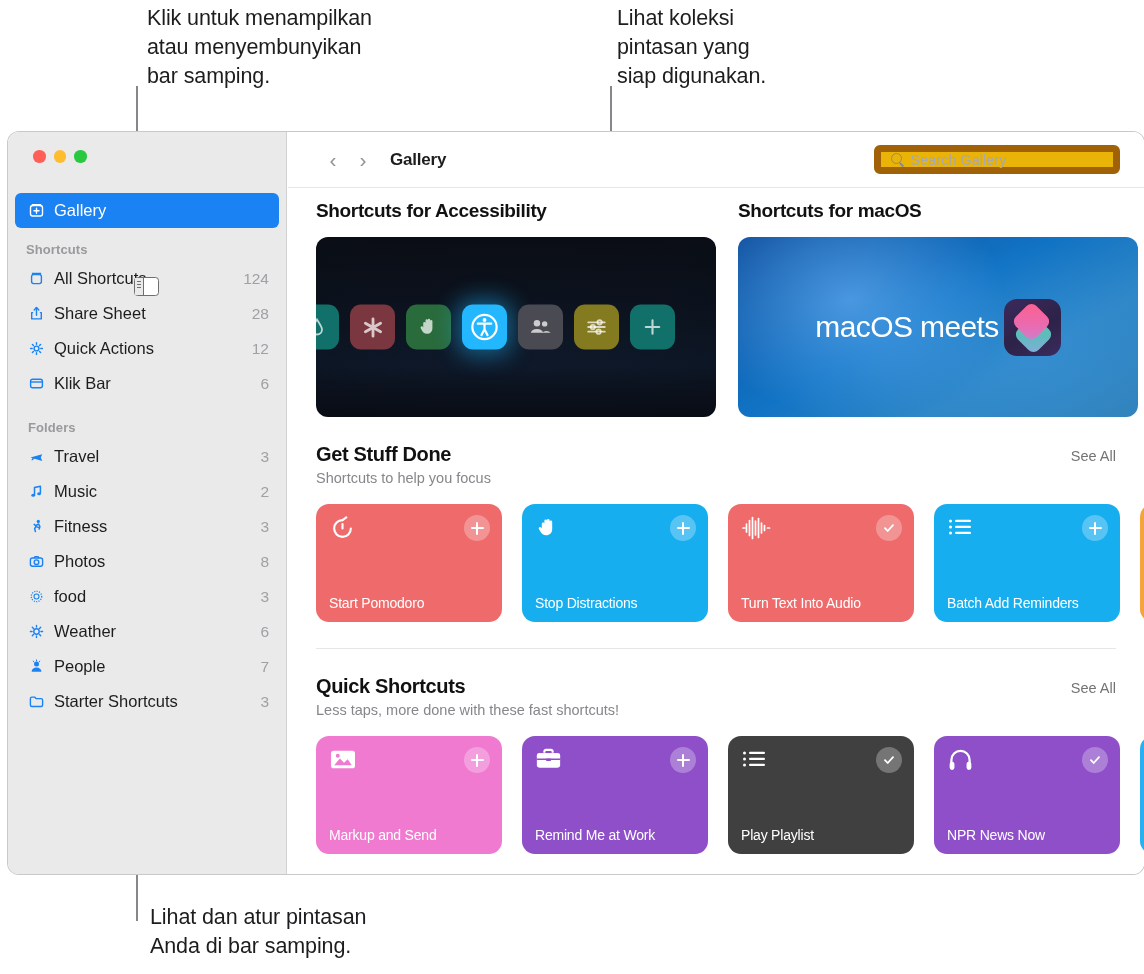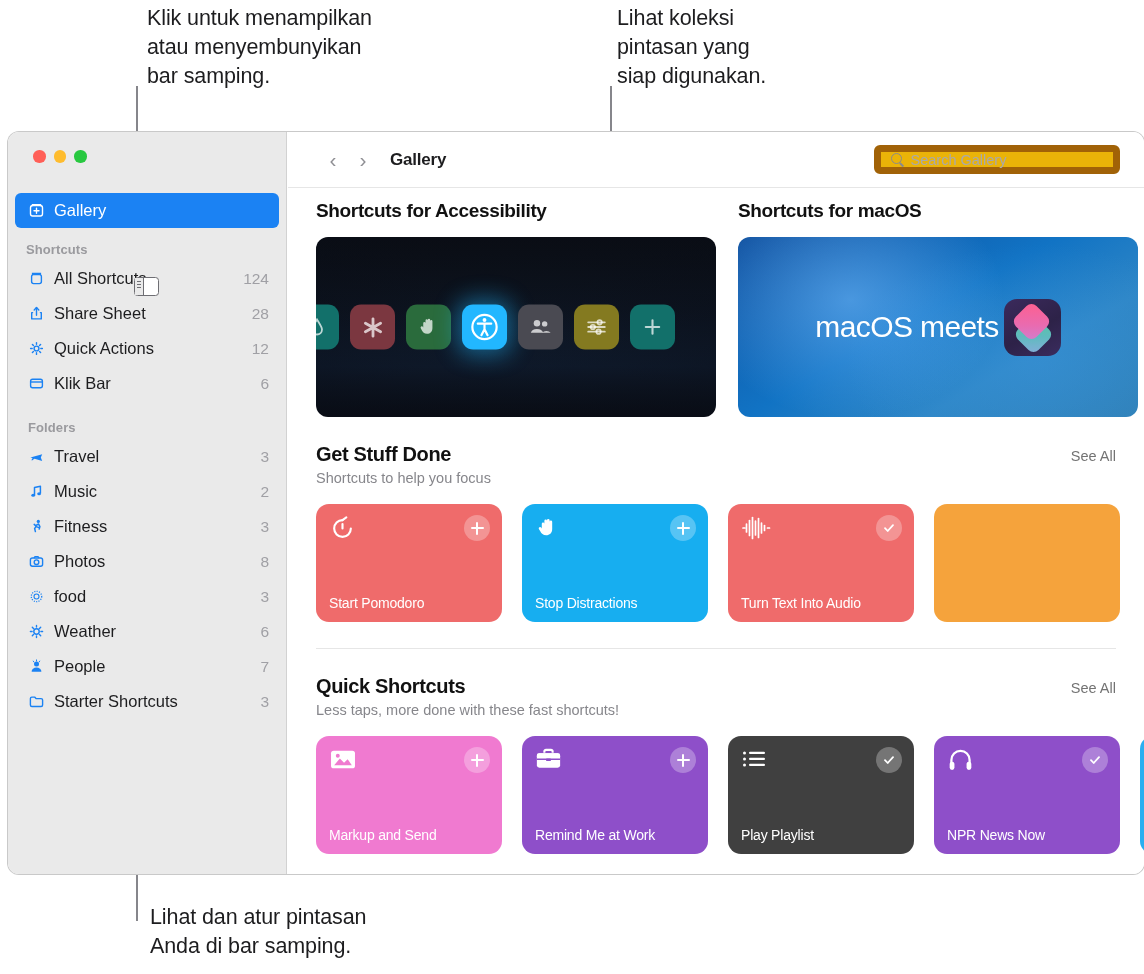--- a/index.html
+++ b/index.html
@@ -555,79 +555,98 @@
                     </g>
                   </svg>
               </span>
               <span class="badge">
                 <svg width="14" height="14" viewBox="0 0 14 14">
                     <path d="M3 7.2 L5.7 10 L11 4.2" fill="none" stroke="#fff" stroke-width="1.8" stroke-linecap="round" stroke-linejoin="round"></path>
                   </svg>
               </span>
               <span class="name">Turn Text Into Audio</span>
             </div>
-            <div class="card partial" style="background:#f5a33c"></div>
-          </div>
-        </div>
-
-        <div class="divider"></div>
-
-        <div class="section">
-          <div class="sec-head">
-            <div>
-              <div class="sec-title">Quick Shortcuts</div>
-              <div class="sec-sub">Less taps, more done with these fast shortcuts!</div>
-            </div>
-            <div class="see-all">See All</div>
-          </div>
-          <div class="cards">
-            <div class="card" style="background:#f07ad0">
-              <span class="glyph">
-                <svg width="28" height="25" viewBox="0 0 26 24">
-                    <rect x="1.5" y="3.5" width="23" height="17" rx="2.6" fill="#fff"></rect>
-                    <path d="M4.5 17.5 L10 11 L14 15.2 L17.5 11.8 L21.5 17.5 Z" fill="#f07ad0"></path>
-                    <circle cx="8" cy="8.3" r="1.9" fill="#f07ad0"></circle>
-                  </svg>
-              </span>
-              <span class="badge">
-                  <span class="plus-h"></span>
-                  <span class="plus-v"></span>
-                </span>
-              <span class="name">Markup and Send</span>
-            </div>
-            <div class="card" style="background:#8e4fc9">
-              <span class="glyph">
-                <svg width="27" height="25" viewBox="0 0 26 24">
-                    <path d="M9 5.5 V4.3 a1.6 1.6 0 0 1 1.6-1.6 h4.8 A1.6 1.6 0 0 1 17 4.3 V5.5" fill="none" stroke="#fff" stroke-width="2"></path>
-                    <rect x="1.8" y="6" width="22.4" height="14" rx="2.4" fill="#fff"></rect>
-                    <rect x="1.8" y="6" width="22.4" height="5.6" rx="2.4" fill="#fff"></rect>
-                    <rect x="10.4" y="11" width="5.2" height="2.5" rx="1.2" fill="#8e4fc9"></rect>
-                    <path d="M1.8 11.8 h22.4" stroke="#8e4fc9" stroke-width="1.3"></path>
-                  </svg>
-              </span>
-              <span class="badge">
-                  <span class="plus-h"></span>
-                  <span class="plus-v"></span>
-                </span>
-              <span class="name">Remind Me at Work</span>
-            </div>
-            <div class="card" style="background:#404040">
+            <div class="card" style="background:#17aef0">
               <span class="glyph">
                 <svg width="27" height="24" viewBox="0 0 26 24">
                     <g fill="#fff">
                       <circle cx="3" cy="6" r="1.5"></circle>
                       <circle cx="3" cy="12" r="1.5"></circle>
                       <circle cx="3" cy="18" r="1.5"></circle>
                       <rect x="7.5" y="4.8" width="16" height="2.3" rx="1.1"></rect>
                       <rect x="7.5" y="10.8" width="16" height="2.3" rx="1.1"></rect>
                       <rect x="7.5" y="16.8" width="16" height="2.3" rx="1.1"></rect>
                     </g>
                   </svg>
               </span>
               <span class="badge">
+                  <span class="plus-h"></span>
+                  <span class="plus-v"></span>
+                </span>
+              <span class="name">Batch Add Reminders</span>
+            </div>
+            <div class="card partial" style="background:#f5a33c"></div>
+          </div>
+        </div>
+
+        <div class="divider"></div>
+
+        <div class="section">
+          <div class="sec-head">
+            <div>
+              <div class="sec-title">Quick Shortcuts</div>
+              <div class="sec-sub">Less taps, more done with these fast shortcuts!</div>
+            </div>
+            <div class="see-all">See All</div>
+          </div>
+          <div class="cards">
+            <div class="card" style="background:#f07ad0">
+              <span class="glyph">
+                <svg width="28" height="25" viewBox="0 0 26 24">
+                    <rect x="1.5" y="3.5" width="23" height="17" rx="2.6" fill="#fff"></rect>
+                    <path d="M4.5 17.5 L10 11 L14 15.2 L17.5 11.8 L21.5 17.5 Z" fill="#f07ad0"></path>
+                    <circle cx="8" cy="8.3" r="1.9" fill="#f07ad0"></circle>
+                  </svg>
+              </span>
+              <span class="badge">
+                  <span class="plus-h"></span>
+                  <span class="plus-v"></span>
+                </span>
+              <span class="name">Markup and Send</span>
+            </div>
+            <div class="card" style="background:#8e4fc9">
+              <span class="glyph">
+                <svg width="27" height="25" viewBox="0 0 26 24">
+                    <path d="M9 5.5 V4.3 a1.6 1.6 0 0 1 1.6-1.6 h4.8 A1.6 1.6 0 0 1 17 4.3 V5.5" fill="none" stroke="#fff" stroke-width="2"></path>
+                    <rect x="1.8" y="6" width="22.4" height="14" rx="2.4" fill="#fff"></rect>
+                    <rect x="1.8" y="6" width="22.4" height="5.6" rx="2.4" fill="#fff"></rect>
+                    <rect x="10.4" y="11" width="5.2" height="2.5" rx="1.2" fill="#8e4fc9"></rect>
+                    <path d="M1.8 11.8 h22.4" stroke="#8e4fc9" stroke-width="1.3"></path>
+                  </svg>
+              </span>
+              <span class="badge">
+                  <span class="plus-h"></span>
+                  <span class="plus-v"></span>
+                </span>
+              <span class="name">Remind Me at Work</span>
+            </div>
+            <div class="card" style="background:#404040">
+              <span class="glyph">
+                <svg width="27" height="24" viewBox="0 0 26 24">
+                    <g fill="#fff">
+                      <circle cx="3" cy="6" r="1.5"></circle>
+                      <circle cx="3" cy="12" r="1.5"></circle>
+                      <circle cx="3" cy="18" r="1.5"></circle>
+                      <rect x="7.5" y="4.8" width="16" height="2.3" rx="1.1"></rect>
+                      <rect x="7.5" y="10.8" width="16" height="2.3" rx="1.1"></rect>
+                      <rect x="7.5" y="16.8" width="16" height="2.3" rx="1.1"></rect>
+                    </g>
+                  </svg>
+              </span>
+              <span class="badge">
                 <svg width="14" height="14" viewBox="0 0 14 14">
                     <path d="M3 7.2 L5.7 10 L11 4.2" fill="none" stroke="#fff" stroke-width="1.8" stroke-linecap="round" stroke-linejoin="round"></path>
                   </svg>
               </span>
               <span class="name">Play Playlist</span>
             </div>
             <div class="card" style="background:#8e4fc9">
               <span class="glyph">
                 <svg width="27" height="26" viewBox="0 0 24 24">
                     <path d="M3.6 15.5 V12 a8.4 8.4 0 0 1 16.8 0 v3.5" fill="none" stroke="#fff" stroke-width="2.1" stroke-linecap="round"></path>

